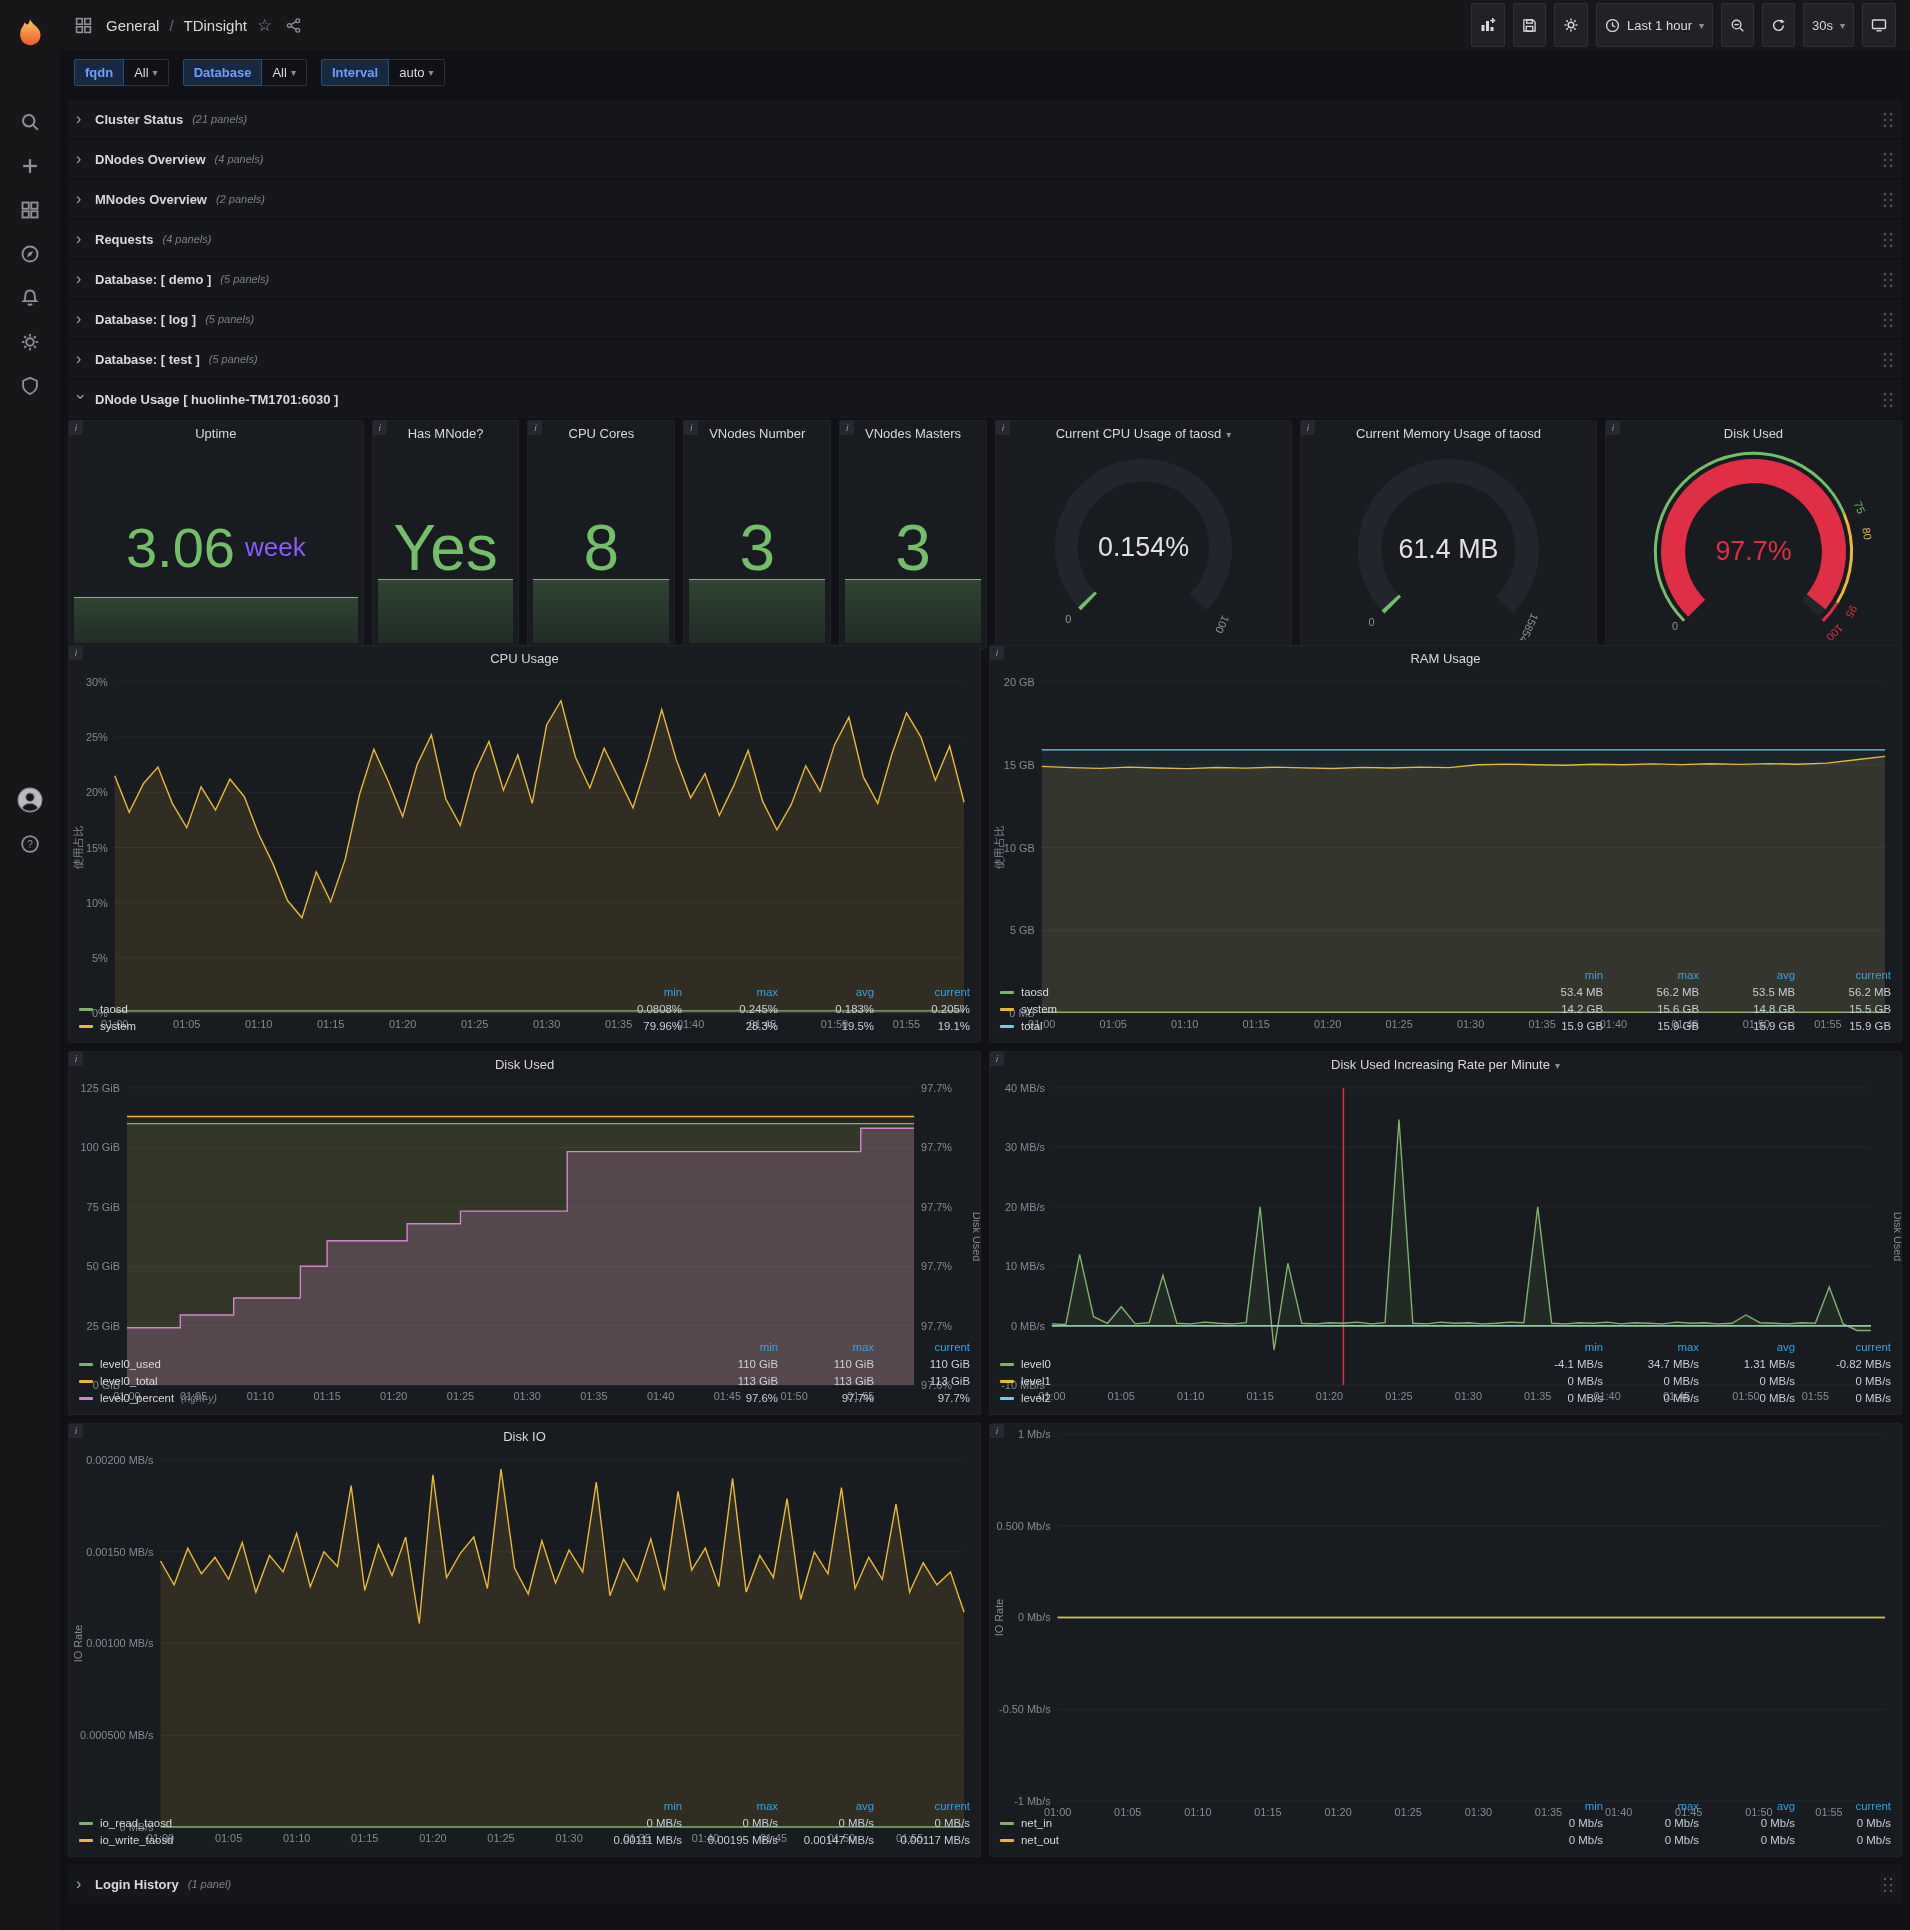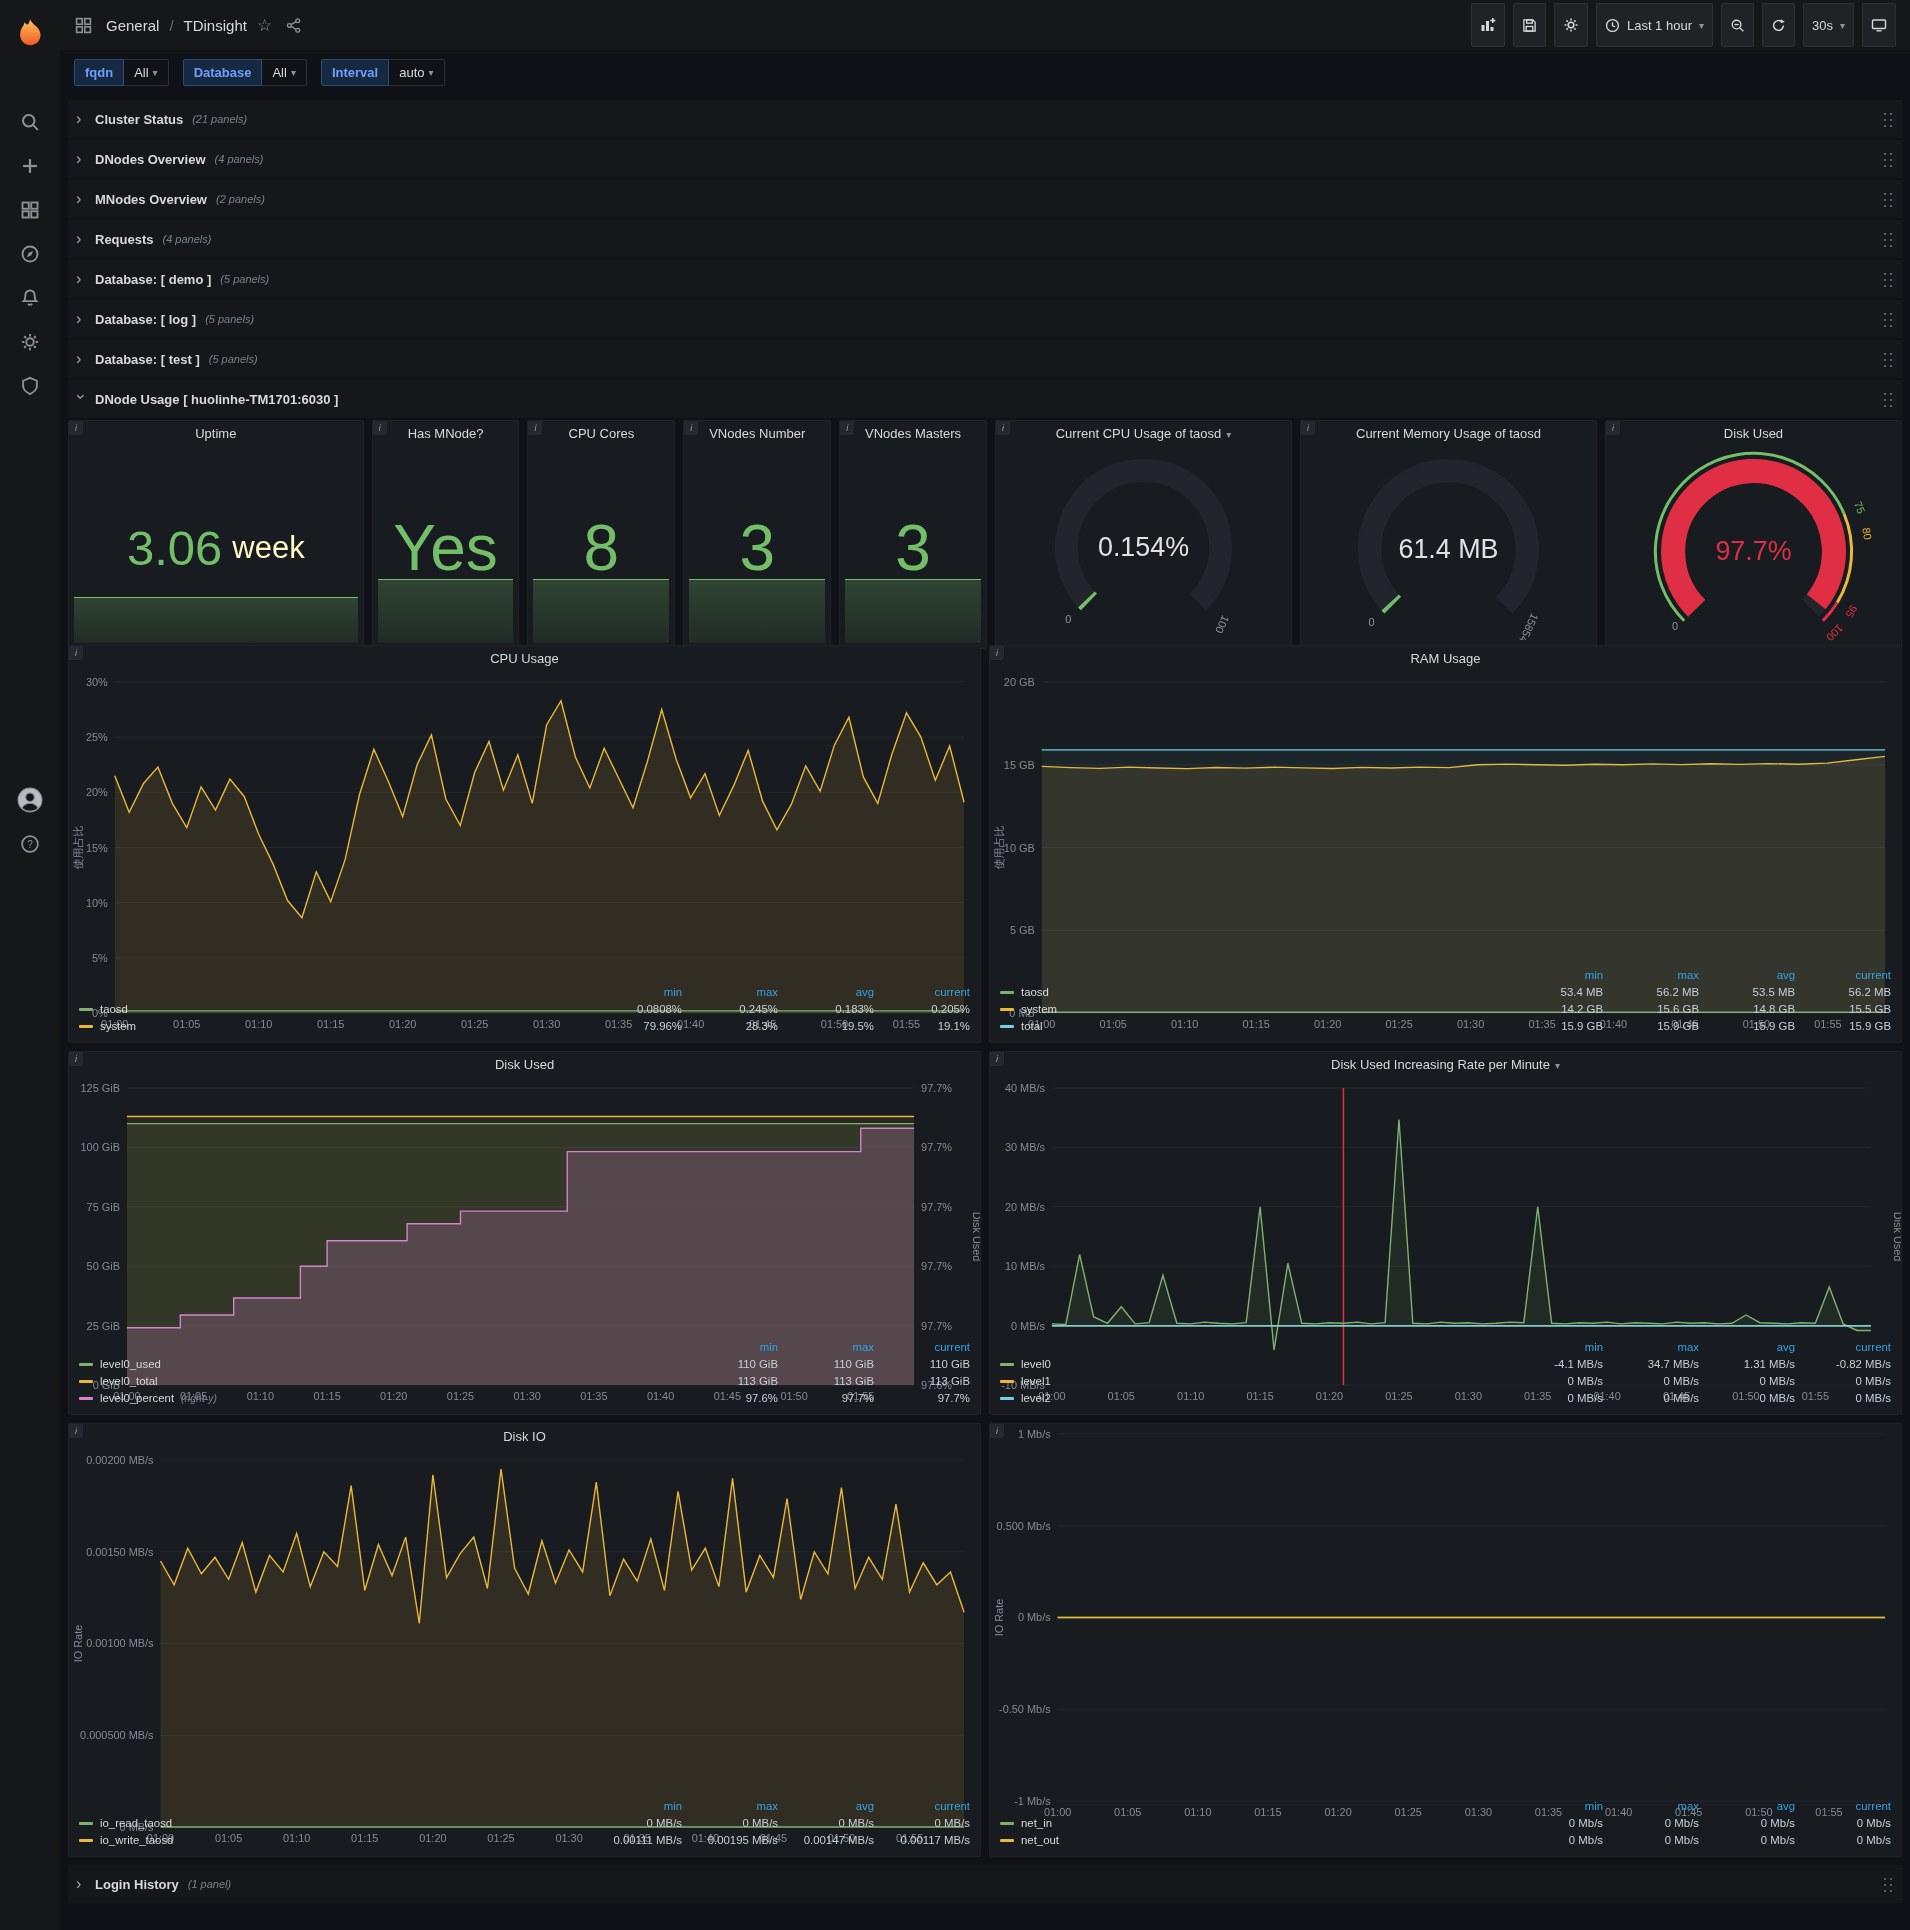--- a/index.html
+++ b/index.html
@@ -50,22 +50,22 @@
   .panel { position:relative; background:#181b1f; border:1px solid #202226; border-radius:2px; display:flex; flex-direction:column; }
   .info-badge { position:absolute; top:0; left:0; width:14px; height:14px; background:#25282e; color:#9aa0a6;
     font-size:9px; font-style:italic; line-height:14px; text-align:center; border-radius:0 0 3px 0; z-index:2; cursor:pointer; }
   .panel-title { height:26px; line-height:26px; text-align:center; font-size:13px; font-weight:500; color:#d8d9da; cursor:pointer; white-space:nowrap; }
   .title-caret { color:#8e9298; font-size:10px; margin-left:5px; }
 
   
   .stats-grid { display:grid; grid-template-columns:2fr 1fr 1fr 1fr 1fr 2fr 2fr 2fr; gap:8px; height:217px; margin-bottom:8px; }
   .stat-body { flex:1; display:flex; align-items:center; justify-content:center; gap:10px; z-index:1; }
   .stat-value { font-size:64px; font-weight:500; color:#73bf69; }
-  .stat-uptime .stat-value { font-size:49px; }
-  .stat-unit { font-size:31px; color:#fef9c3; }
+  .stat-uptime .stat-value { font-size:56px; }
+  .stat-unit { font-size:26px; color:#8b5cf6; }
   .sparkline { position:absolute; left:5px; right:5px; bottom:5px; height:64px;
     background:linear-gradient(rgba(115,191,105,0.25), rgba(115,191,105,0.10)); border-top:1px solid #73bf69; }
   .sp-uptime { height:46px; }
   .gauge { flex:1; min-height:0; }
 
   
   .charts-grid { display:grid; grid-template-columns:1fr 1fr; gap:8px; margin-bottom:8px; }
   .r1 { height:398px; } .r2 { height:364px; } .r3 { height:434px; }
   .chart { flex:1; min-height:0; }
   .legend { padding:2px 10px 7px 10px; }

